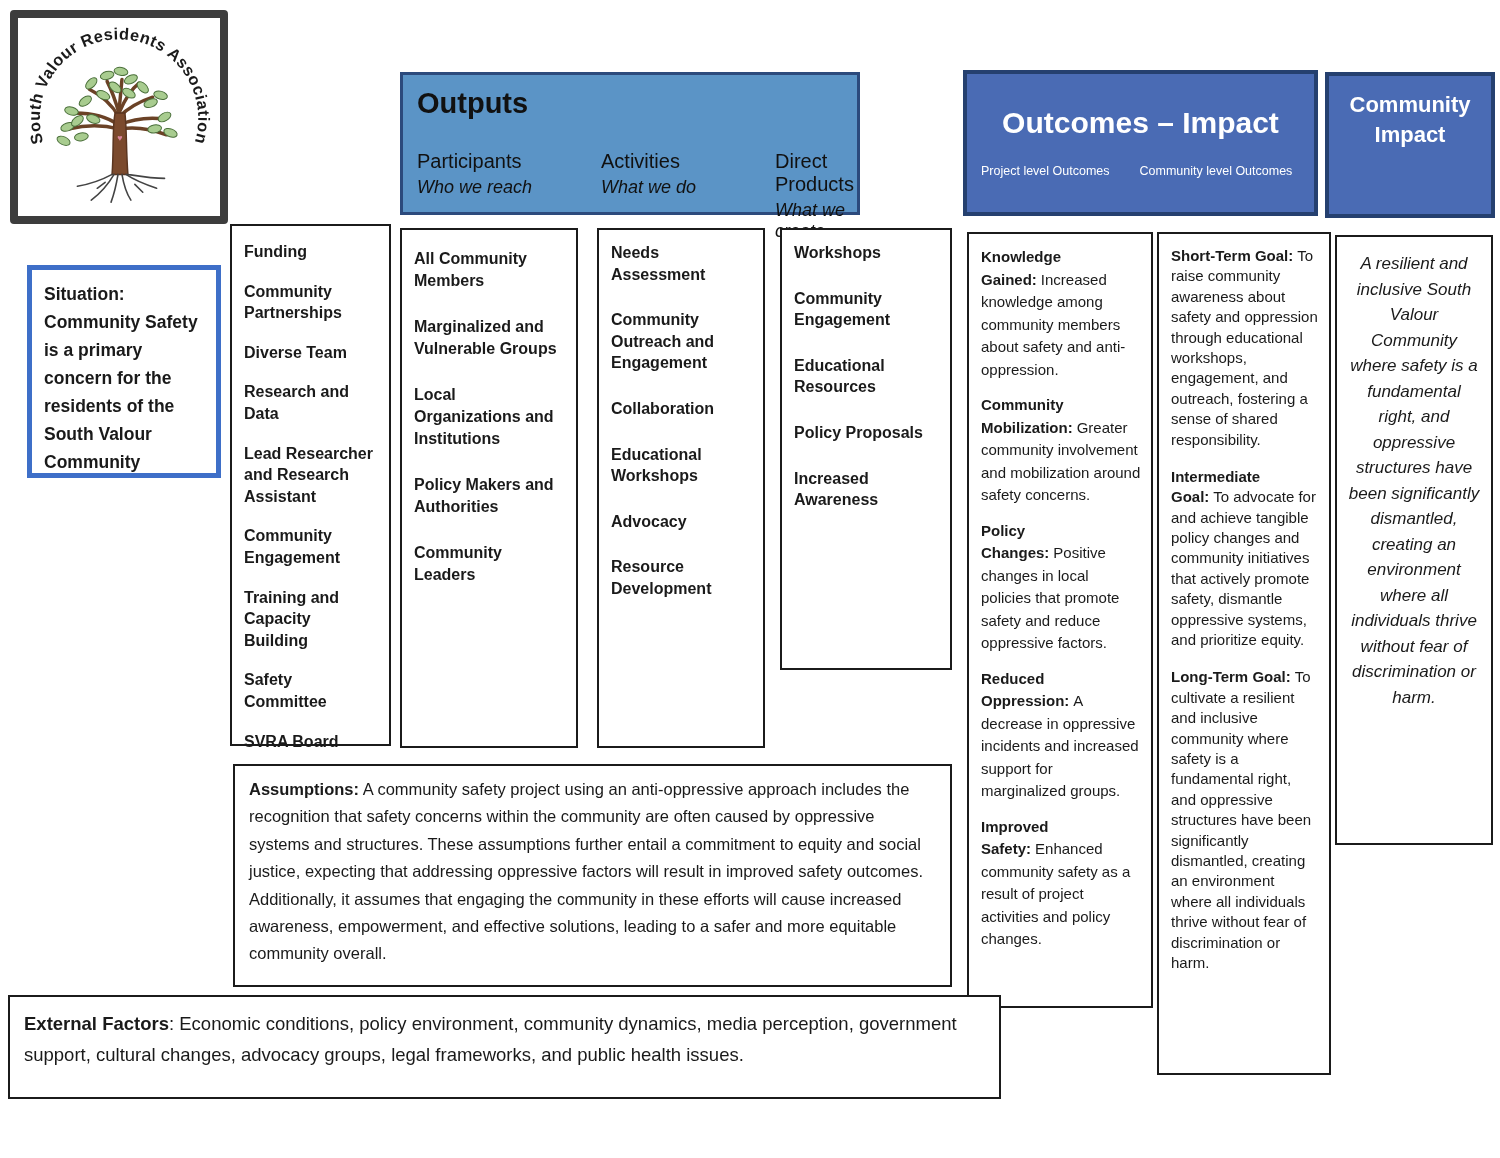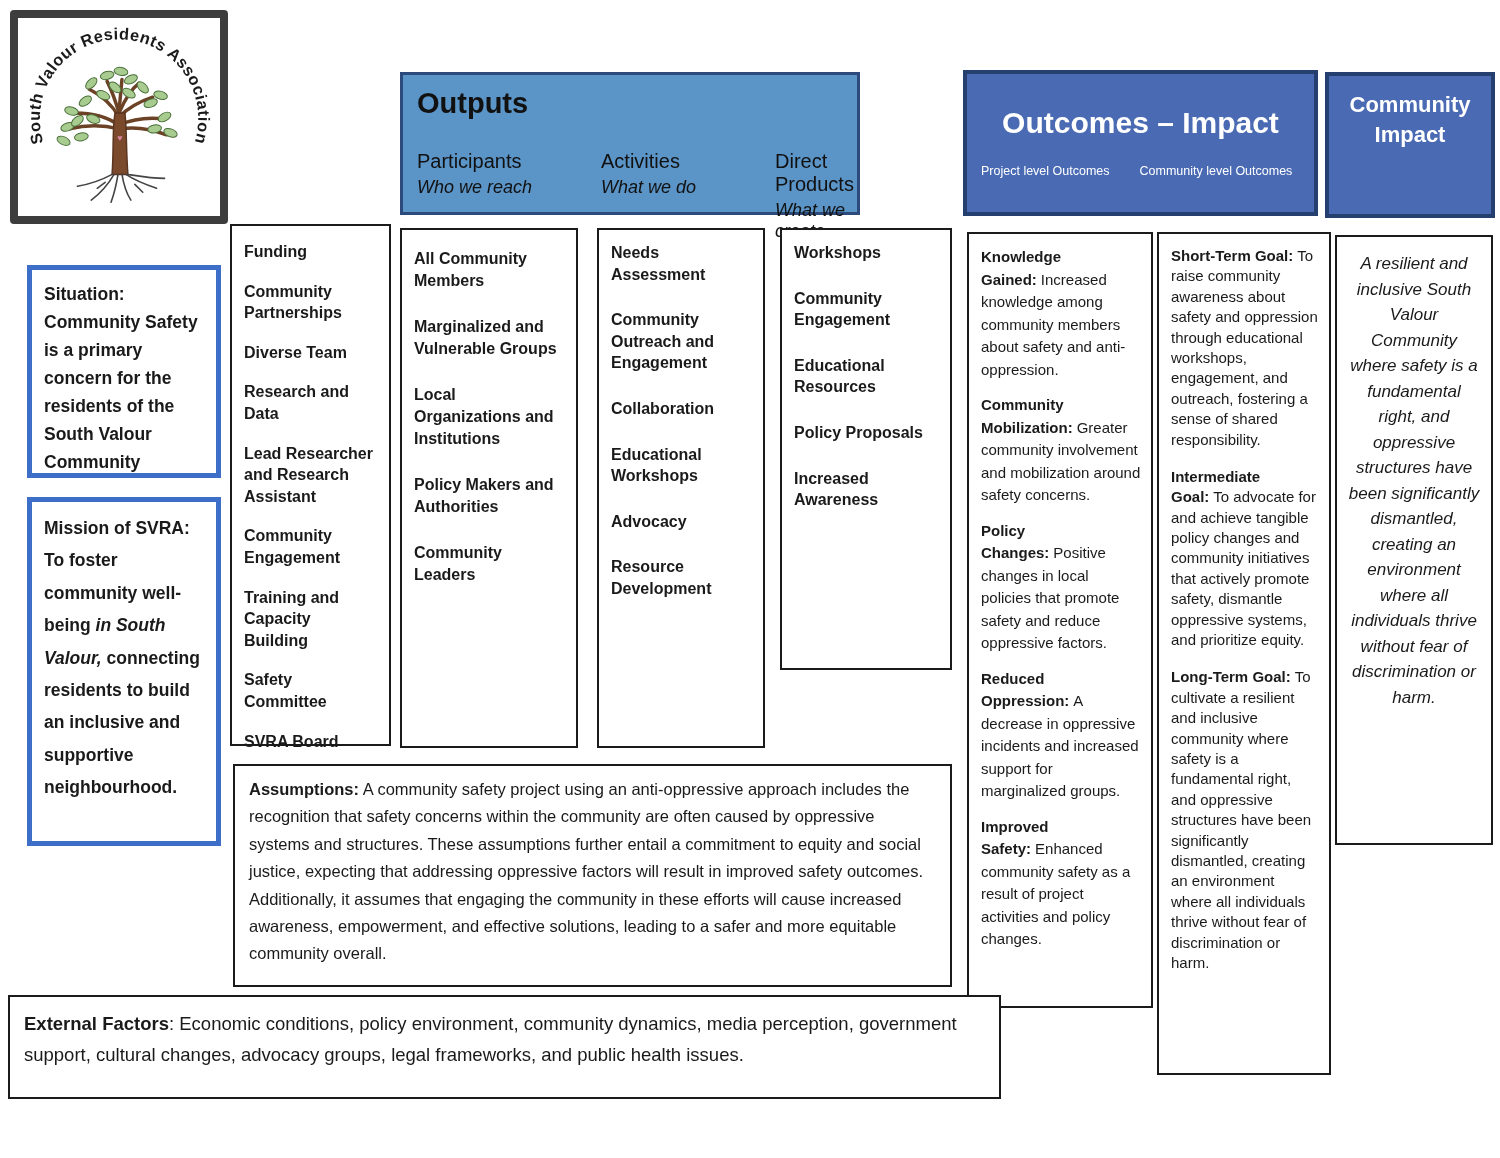--- a/index.html
+++ b/index.html
@@ -161,26 +161,20 @@
     </div>
   </div>
 
   <div class="abs hdr-cimpact">Community Impact</div>
 
   <div class="abs blue-box situation">
     <span class="blk">Situation:</span>
     <span>Community Safety is a primary concern for the residents of the South Valour Community</span>
   </div>
 
-  <div class="abs blue-box mission">
-    <span class="blk">Mission of SVRA:</span>
-    <span>To foster community well-being </span>
-    <span class="ital">in South Valour,</span>
-    <span> connecting residents to build an inclusive and supportive neighbourhood.</span>
-  </div>
 
   <div class="abs list-box box-inputs">
     <div class="li">Funding</div>
     <div class="li">Community Partnerships</div>
     <div class="li">Diverse Team</div>
     <div class="li">Research and Data</div>
     <div class="li">Lead Researcher and Research Assistant</div>
     <div class="li">Community Engagement</div>
     <div class="li">Training and Capacity Building</div>
     <div class="li">Safety Committee</div>

